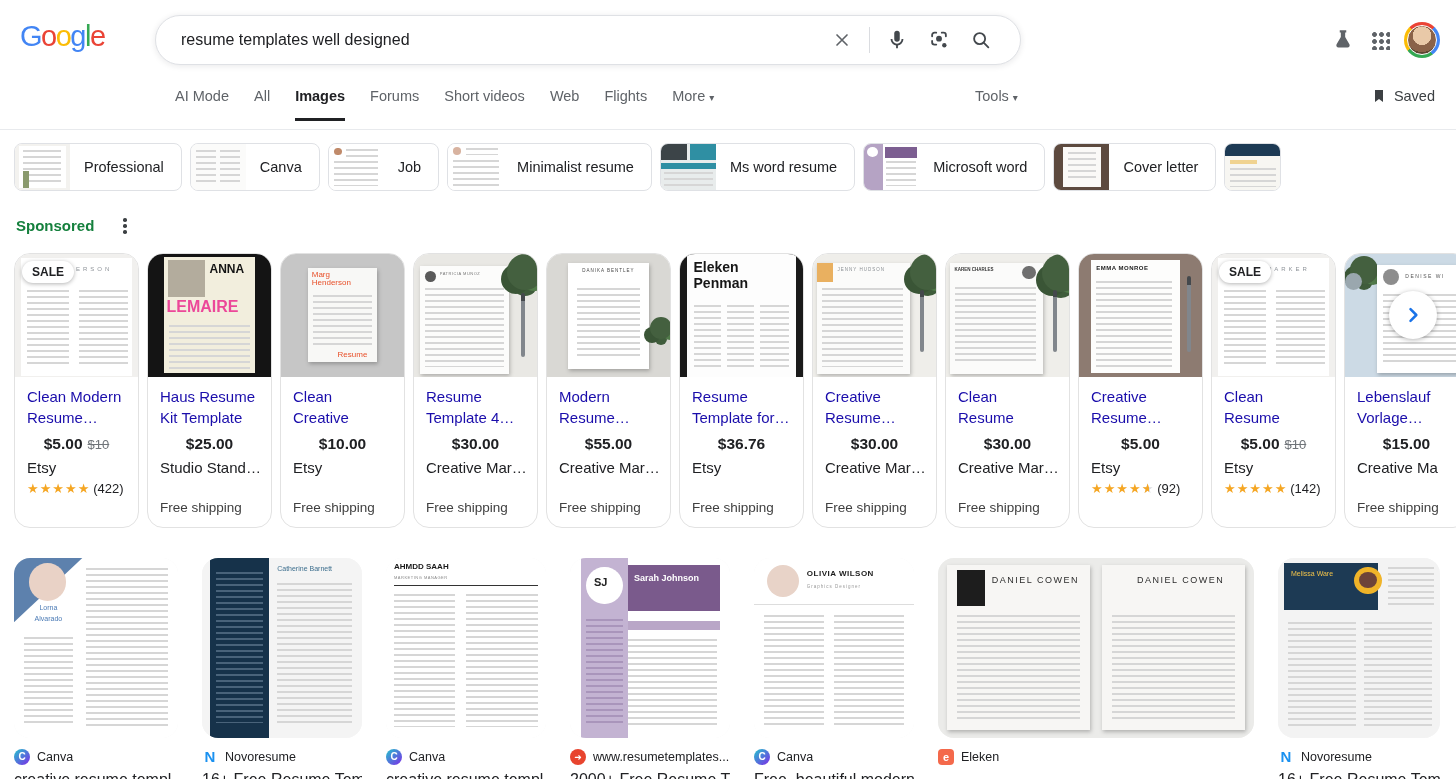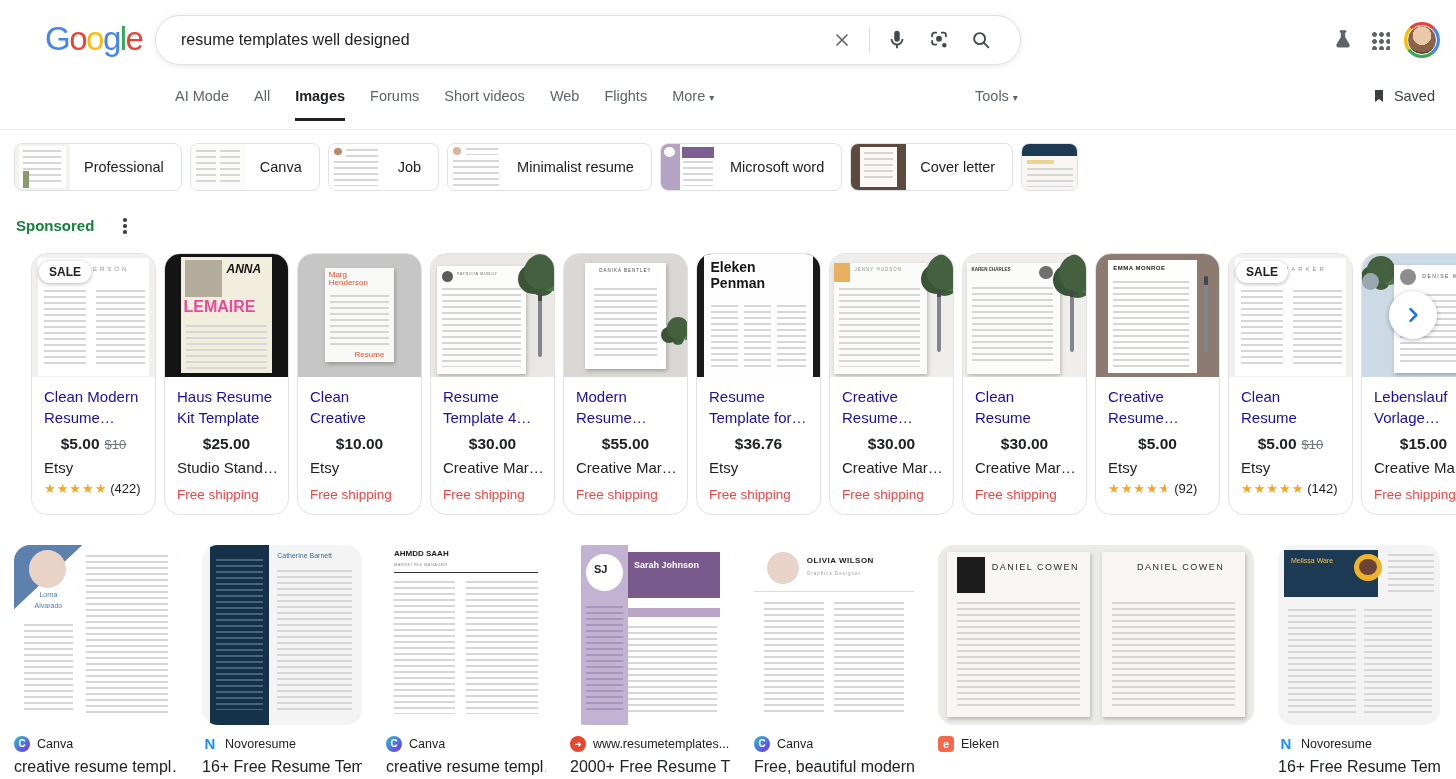--- a/index.html
+++ b/index.html
@@ -2,21 +2,21 @@
 <html><head>
 <meta charset="utf-8">
 <style>
   * { box-sizing: border-box; margin: 0; padding: 0; }
   html,body { width:1456px; height:779px; overflow:hidden; background:#fff;
     font-family:"Liberation Sans","DejaVu Sans",sans-serif; color:#202124; }
   body { position:relative; }
 
   
   .header { position:relative; height:88px; }
-  .logo { position:absolute; left:20px; top:20px; font-size:33px; font-weight:500; letter-spacing:-1.5px; cursor:pointer;margin-left:25px; }
+  .logo { position:absolute; left:20px; top:20px; font-size:29px; font-weight:500; letter-spacing:-1.5px; cursor:pointer; }
   .searchbox { position:absolute; left:155px; top:15px; width:866px; height:50px;
     border:1px solid #dfe1e5; border-radius:25px; background:#fff; display:flex; align-items:center;
     box-shadow:0 1px 6px rgba(32,33,36,.1); }
   .query { flex:1; padding-left:25px; font-size:16px; color:#202124; white-space:nowrap; overflow:hidden; }
   .sb-icons { display:flex; align-items:center; padding-right:18px; }
   .sb-btn { width:24px; height:24px; margin:0 9px; cursor:pointer; display:flex; align-items:center; justify-content:center; }
   .sb-div { width:1px; height:26px; background:#dadce0; margin:0 6px; }
   .right-icons { position:absolute; right:16px; top:22px; display:flex; align-items:center; gap:14px; }
   .flask { width:26px; height:26px; cursor:pointer; }
   .appgrid { width:20px; height:20px; cursor:pointer;
@@ -42,31 +42,31 @@
     background:#fff; cursor:pointer; flex:0 0 auto; overflow:hidden; }
   .chipthumb { width:55px; height:46px; position:relative; overflow:hidden; flex:0 0 auto; }
   .chiplabel { padding:0 17px 0 14px; font-size:14.5px; color:#202124; white-space:nowrap; }
 
   
   .sp-head { display:flex; align-items:center; margin:25px 0 0 16px; }
   .sp-label { font-size:15px; font-weight:700; color:#15803d; }
   .kebab { margin-left:27px; display:flex; flex-direction:column; gap:2.5px; cursor:pointer; padding:2px; }
   .kebab i { width:3.5px; height:3.5px; border-radius:50%; background:#3c4043; }
 
-  .cards { position:relative; display:flex; gap:8px; padding-left:31px; margin-top:17px; width:1456px; overflow:hidden; }
+  .cards { position:relative; display:flex; gap:8px; padding-left:14px; margin-top:17px; width:1456px; overflow:hidden; }
   .pcard { flex:0 0 125px; width:125px; border:1px solid #e2e2e2; border-radius:16px; background:#fff; overflow:hidden; cursor:pointer; }
   .pthumb { height:123px; position:relative; overflow:hidden; }
   .sale { position:absolute; top:7px; left:7px; background:#fff; border-radius:14px; padding:4px 10px;
     font-size:12px; font-weight:700; color:#202124; box-shadow:0 1px 4px rgba(0,0,0,.3); }
   .pinfo { padding:9px 12px 12px; }
   .ptitle { color:#1a0dab; font-size:15px; line-height:21px; height:42px; overflow:hidden; margin-bottom:7px; }
   .prow { font-size:15.5px; font-weight:700; color:#202124; white-space:nowrap;text-align:center; }
   .old { font-size:13px; font-weight:400; color:#70757a; text-decoration:line-through; margin-left:5px; }
   .pseller { font-size:15px; color:#202124; margin-top:6px; white-space:nowrap; overflow:hidden; }
-  .pship { font-size:13.5px; color:#ef4444; margin-top:11px; white-space:nowrap; }
+  .pship { font-size:13.5px; color:#404040; margin-top:24px; white-space:nowrap; }
   .stars { margin-top:5px; font-size:13px; white-space:nowrap; }
   .st { color:#f5a623; letter-spacing:1px; }
   .st.half { position:relative; color:#dadce0; }
   .st.half i { position:absolute; left:0; top:0; width:55%; overflow:hidden; color:#f5a623; font-style:normal; }
   .rcount { color:#202124; margin-left:3px; }
 
   .nextbtn { position:absolute; top:38px; right:19px; width:48px; height:48px; border-radius:50%; background:#fff;
     box-shadow:0 1px 5px rgba(0,0,0,.3); display:flex; align-items:center; justify-content:center; cursor:pointer; z-index:5; }
 
   
@@ -193,20 +193,30 @@
       <div class="chipthumb">
         <div class="lyr" style="background: rgb(255, 255, 255); left: 0%; top: 0%; width: 100%; height: 100%;"></div>
         <div class="lyr" style="border-radius: 50%; background: rgb(216, 179, 160); left: 8%; top: 6%; width: 16%; height: 18%;"></div>
         <div class="lyr lines" style="left: 32%; top: 8%; width: 58%; height: 16%;"></div>
         <div class="lyr lines" style="left: 8%; top: 34%; width: 84%; height: 58%;"></div>
       </div>
       <span class="chiplabel">Minimalist resume</span>
     </div>
     <div class="chip">
       <div class="chipthumb">
+        <div class="lyr" style="background: rgb(232, 236, 236); left: 0%; top: 0%; width: 100%; height: 100%;"></div>
+        <div class="lyr" style="background: rgb(60, 68, 72); left: 0%; top: 0%; width: 48%; height: 34%;"></div>
+        <div class="lyr" style="background: rgb(47, 143, 163); left: 52%; top: 0%; width: 48%; height: 34%;"></div>
+        <div class="lyr" style="background: rgb(47, 143, 163); left: 0%; top: 42%; width: 100%; height: 12%;"></div>
+        <div class="lyr lines" style="left: 6%; top: 60%; width: 88%; height: 34%;"></div>
+      </div>
+      <span class="chiplabel">Ms word resume</span>
+    </div>
+    <div class="chip">
+      <div class="chipthumb">
         <div class="lyr" style="background: rgb(255, 255, 255); left: 0%; top: 0%; width: 100%; height: 100%;"></div>
         <div class="lyr" style="background: rgb(181, 163, 196); left: 0%; top: 0%; width: 34%; height: 100%;"></div>
         <div class="lyr" style="background: rgb(124, 94, 145); left: 38%; top: 6%; width: 58%; height: 24%;"></div>
         <div class="lyr" style="border-radius: 50%; background: rgb(255, 255, 255); left: 6%; top: 6%; width: 20%; height: 22%;"></div>
         <div class="lyr lines" style="left: 40%; top: 38%; width: 54%; height: 54%;"></div>
       </div>
       <span class="chiplabel">Microsoft word</span>
     </div>
     <div class="chip">
       <div class="chipthumb">
@@ -255,21 +265,21 @@
         <div class="prow"><span>$5.00</span><s class="old">$10</s></div>
         <div class="pseller">Etsy</div>
         <div class="stars"><span><span class="st">★</span><span class="st">★</span><span class="st">★</span><span class="st">★</span><span class="st">★</span></span><span class="rcount">(422)</span></div>
       </div>
     </div>
     <div class="pcard">
       <div class="pthumb">
         <div class="lyr" style="background: rgb(20, 20, 20); left: 0%; top: 0%; width: 100%; height: 100%;"></div>
         <div class="lyr" style="background: rgb(242, 238, 221); left: 13%; top: 3%; width: 74%; height: 94%;"></div>
         <div class="lyr" style="background: rgb(179, 172, 157); left: 16%; top: 5%; width: 30%; height: 30%;"></div>
-        <div class="lyr ltxt" style="font-size: 12px; color: rgb(20, 20, 20); font-weight: 800; left: 50%; top: 8%; font-style: italic;">ANNA</div>
+        <div class="lyr ltxt" style="font-size: 12px; color: rgb(20, 20, 20); font-weight: 800; left: 50%; top: 8%;">ANNA</div>
         <div class="lyr ltxt" style="font-size: 16px; color: #ec4899; font-weight: 800; left: 15%; top: 37%;">LEMAIRE</div>
         <div class="lyr lines" style="left: 17%; top: 58%; width: 66%; height: 36%;"></div>
       </div>
       <div class="pinfo">
         <div class="ptitle">Haus Resume Kit Template …</div>
         <div class="prow"><span>$25.00</span></div>
         <div class="pseller">Studio Stand…</div>
         <div class="pship">Free shipping</div>
       </div>
     </div>

